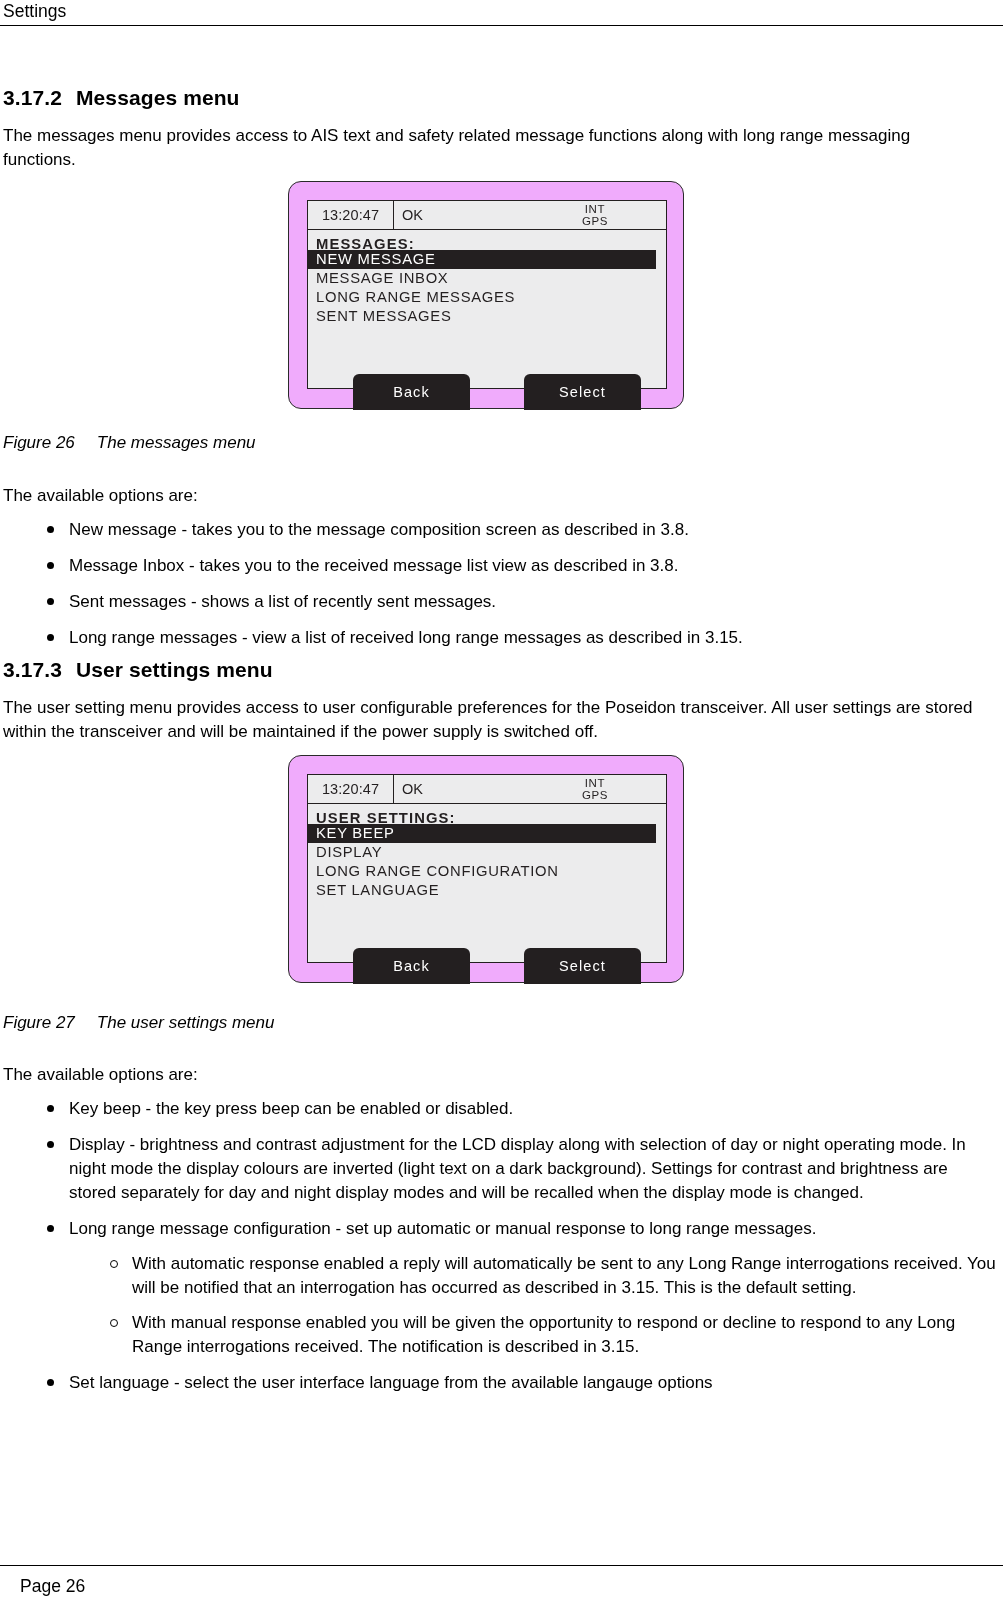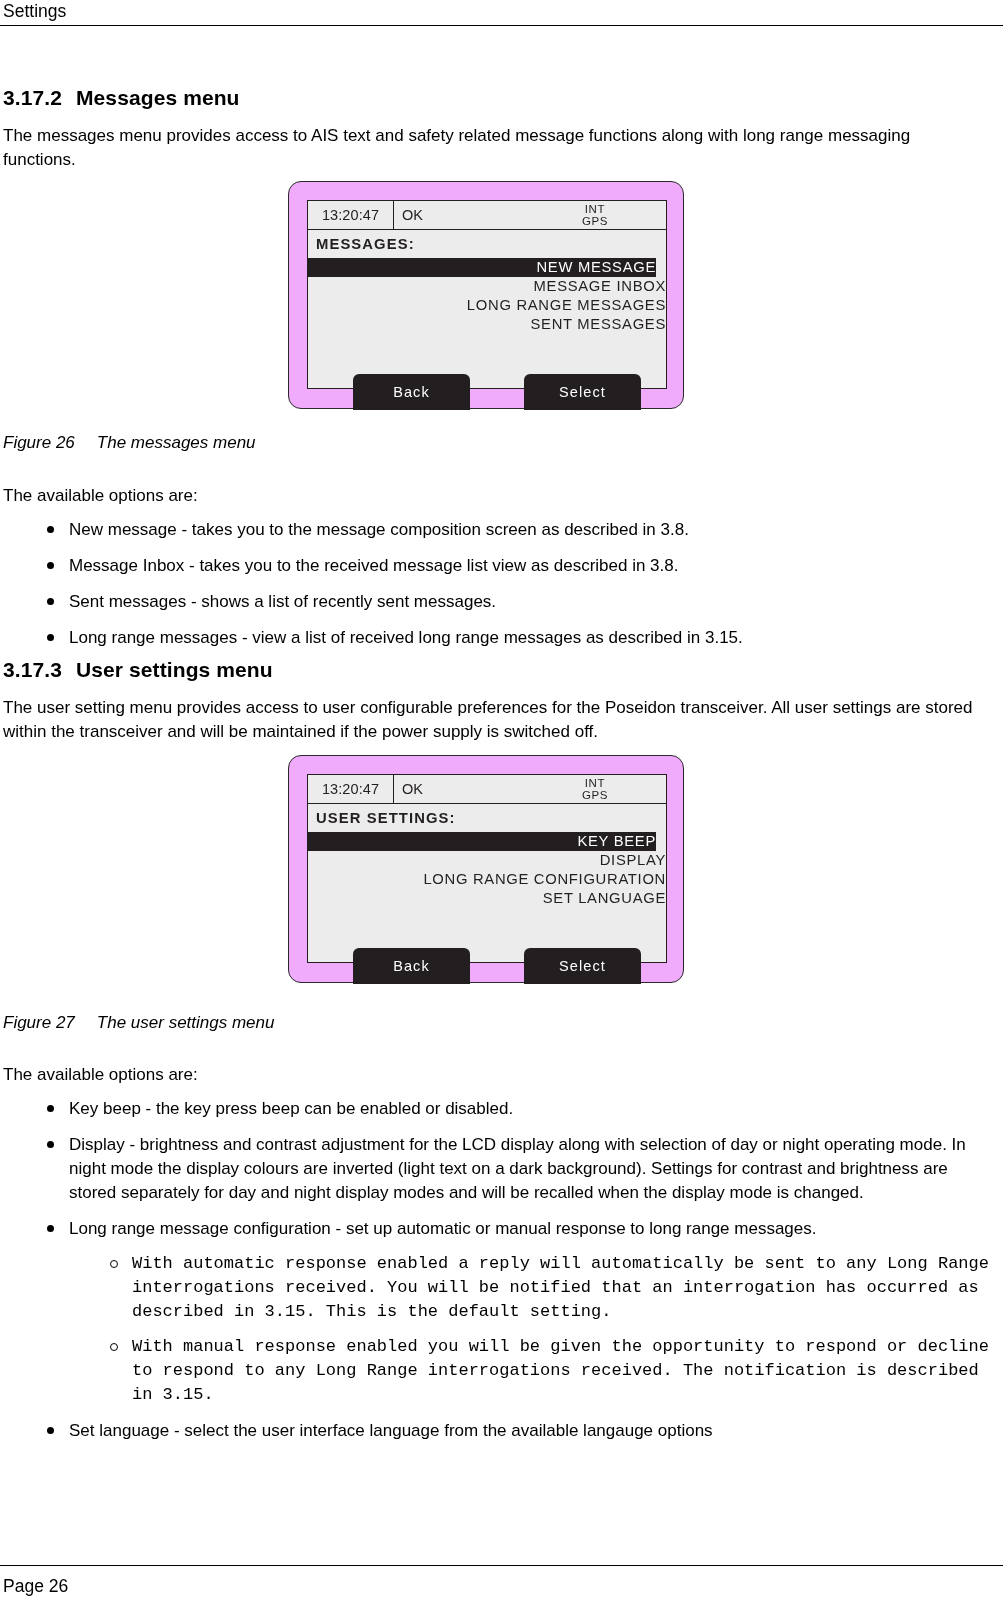--- a/index.html
+++ b/index.html
@@ -116,21 +116,20 @@
     list-style: none;
     margin-top: 11px;
     margin-left: 36px;
   }
   ul.sub-bullets > li {
     position: relative;
     padding-left: 27px;
     font-size: 17px;
     line-height: 24px;
     margin-bottom: 11px;
-    font-family: Liberation Mono, monospace;
   }
 
   
   .device {
     position: absolute;
     background: #f0abfc;
     border: 1.7px solid #2a2a2a;
     border-radius: 13px;
     box-sizing: border-box;
   }
@@ -198,23 +197,22 @@
     left: 8px;
     top: 6px;
     font-size: 14.8px;
     font-weight: bold;
     letter-spacing: 1.1px;
     color: #231f20;
   }
   .menu-list {
     position: absolute;
     left: 0;
-    top: 28px;
+    top: 20px;
     right: 0;
-    text-align: right;
   }
   .menu-item {
     position: relative;
     height: 19px;
     line-height: 19px;
     padding-left: 8px;
     font-size: 14.8px;
     letter-spacing: 0.7px;
     color: #231f20;
     box-sizing: border-box;
@@ -252,21 +250,21 @@
   .footer-rule {
     position: absolute;
     left: 0px;
     top: 1565px;
     width: 1003px;
     height: 0;
     border-top: 1.6px solid #000;
   }
   .footer-text {
     position: absolute;
-    left: 3px;
+    left: 20px;
     top: 1576px;
     font-size: 17.5px;
     color: #000;
     white-space: nowrap;
   }
 </style>
 </head>
 <body>
 
 <div class="page">

